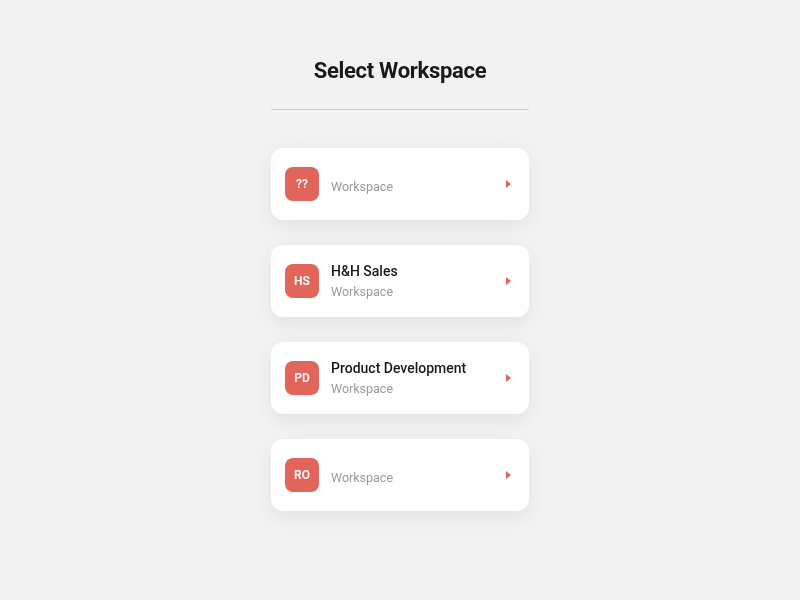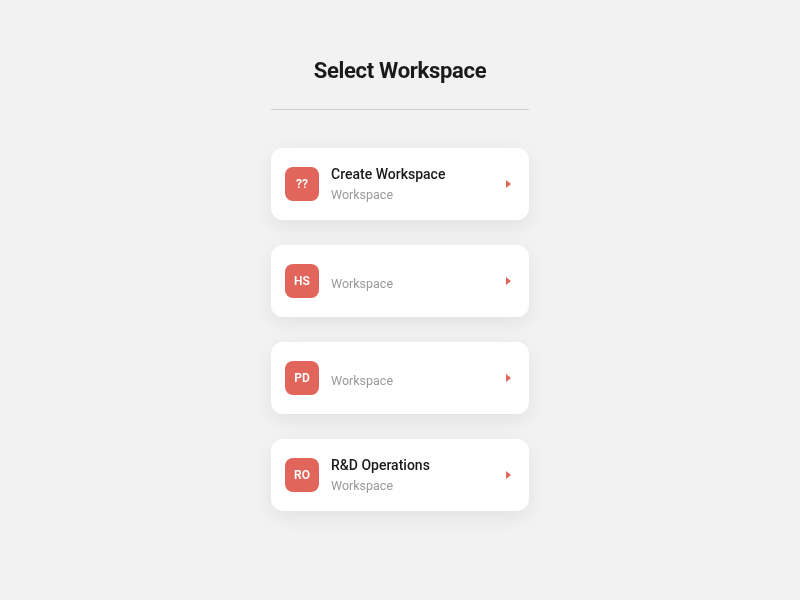--- a/index.html
+++ b/index.html
@@ -94,58 +94,58 @@
 <body>
 
 <h1 class="page-title">Select Workspace</h1>
 <div class="divider"></div>
 
 <div class="workspace-list">
 
   <div class="workspace-card">
     <div class="workspace-avatar">??</div>
     <div class="workspace-text">
-      <div class="workspace-name">Create Workspace</div>
       <div class="workspace-subtitle">Workspace</div>
     </div>
     <span class="chevron-icon">
       <svg width="8" height="10" viewBox="0 0 8 10">
           <path d="M1 1 L6 5 L1 9 Z" fill="currentColor"></path>
         </svg>
     </span>
   </div>
 
   <div class="workspace-card">
     <div class="workspace-avatar">HS</div>
     <div class="workspace-text">
+      <div class="workspace-name">H&amp;H Sales</div>
       <div class="workspace-subtitle">Workspace</div>
     </div>
     <span class="chevron-icon">
       <svg width="8" height="10" viewBox="0 0 8 10">
           <path d="M1 1 L6 5 L1 9 Z" fill="currentColor"></path>
         </svg>
     </span>
   </div>
 
   <div class="workspace-card">
     <div class="workspace-avatar">PD</div>
     <div class="workspace-text">
+      <div class="workspace-name">Product Development</div>
       <div class="workspace-subtitle">Workspace</div>
     </div>
     <span class="chevron-icon">
       <svg width="8" height="10" viewBox="0 0 8 10">
           <path d="M1 1 L6 5 L1 9 Z" fill="currentColor"></path>
         </svg>
     </span>
   </div>
 
   <div class="workspace-card">
     <div class="workspace-avatar">RO</div>
     <div class="workspace-text">
-      <div class="workspace-name">R&amp;D Operations</div>
       <div class="workspace-subtitle">Workspace</div>
     </div>
     <span class="chevron-icon">
       <svg width="8" height="10" viewBox="0 0 8 10">
           <path d="M1 1 L6 5 L1 9 Z" fill="currentColor"></path>
         </svg>
     </span>
   </div>
 
 </div>

